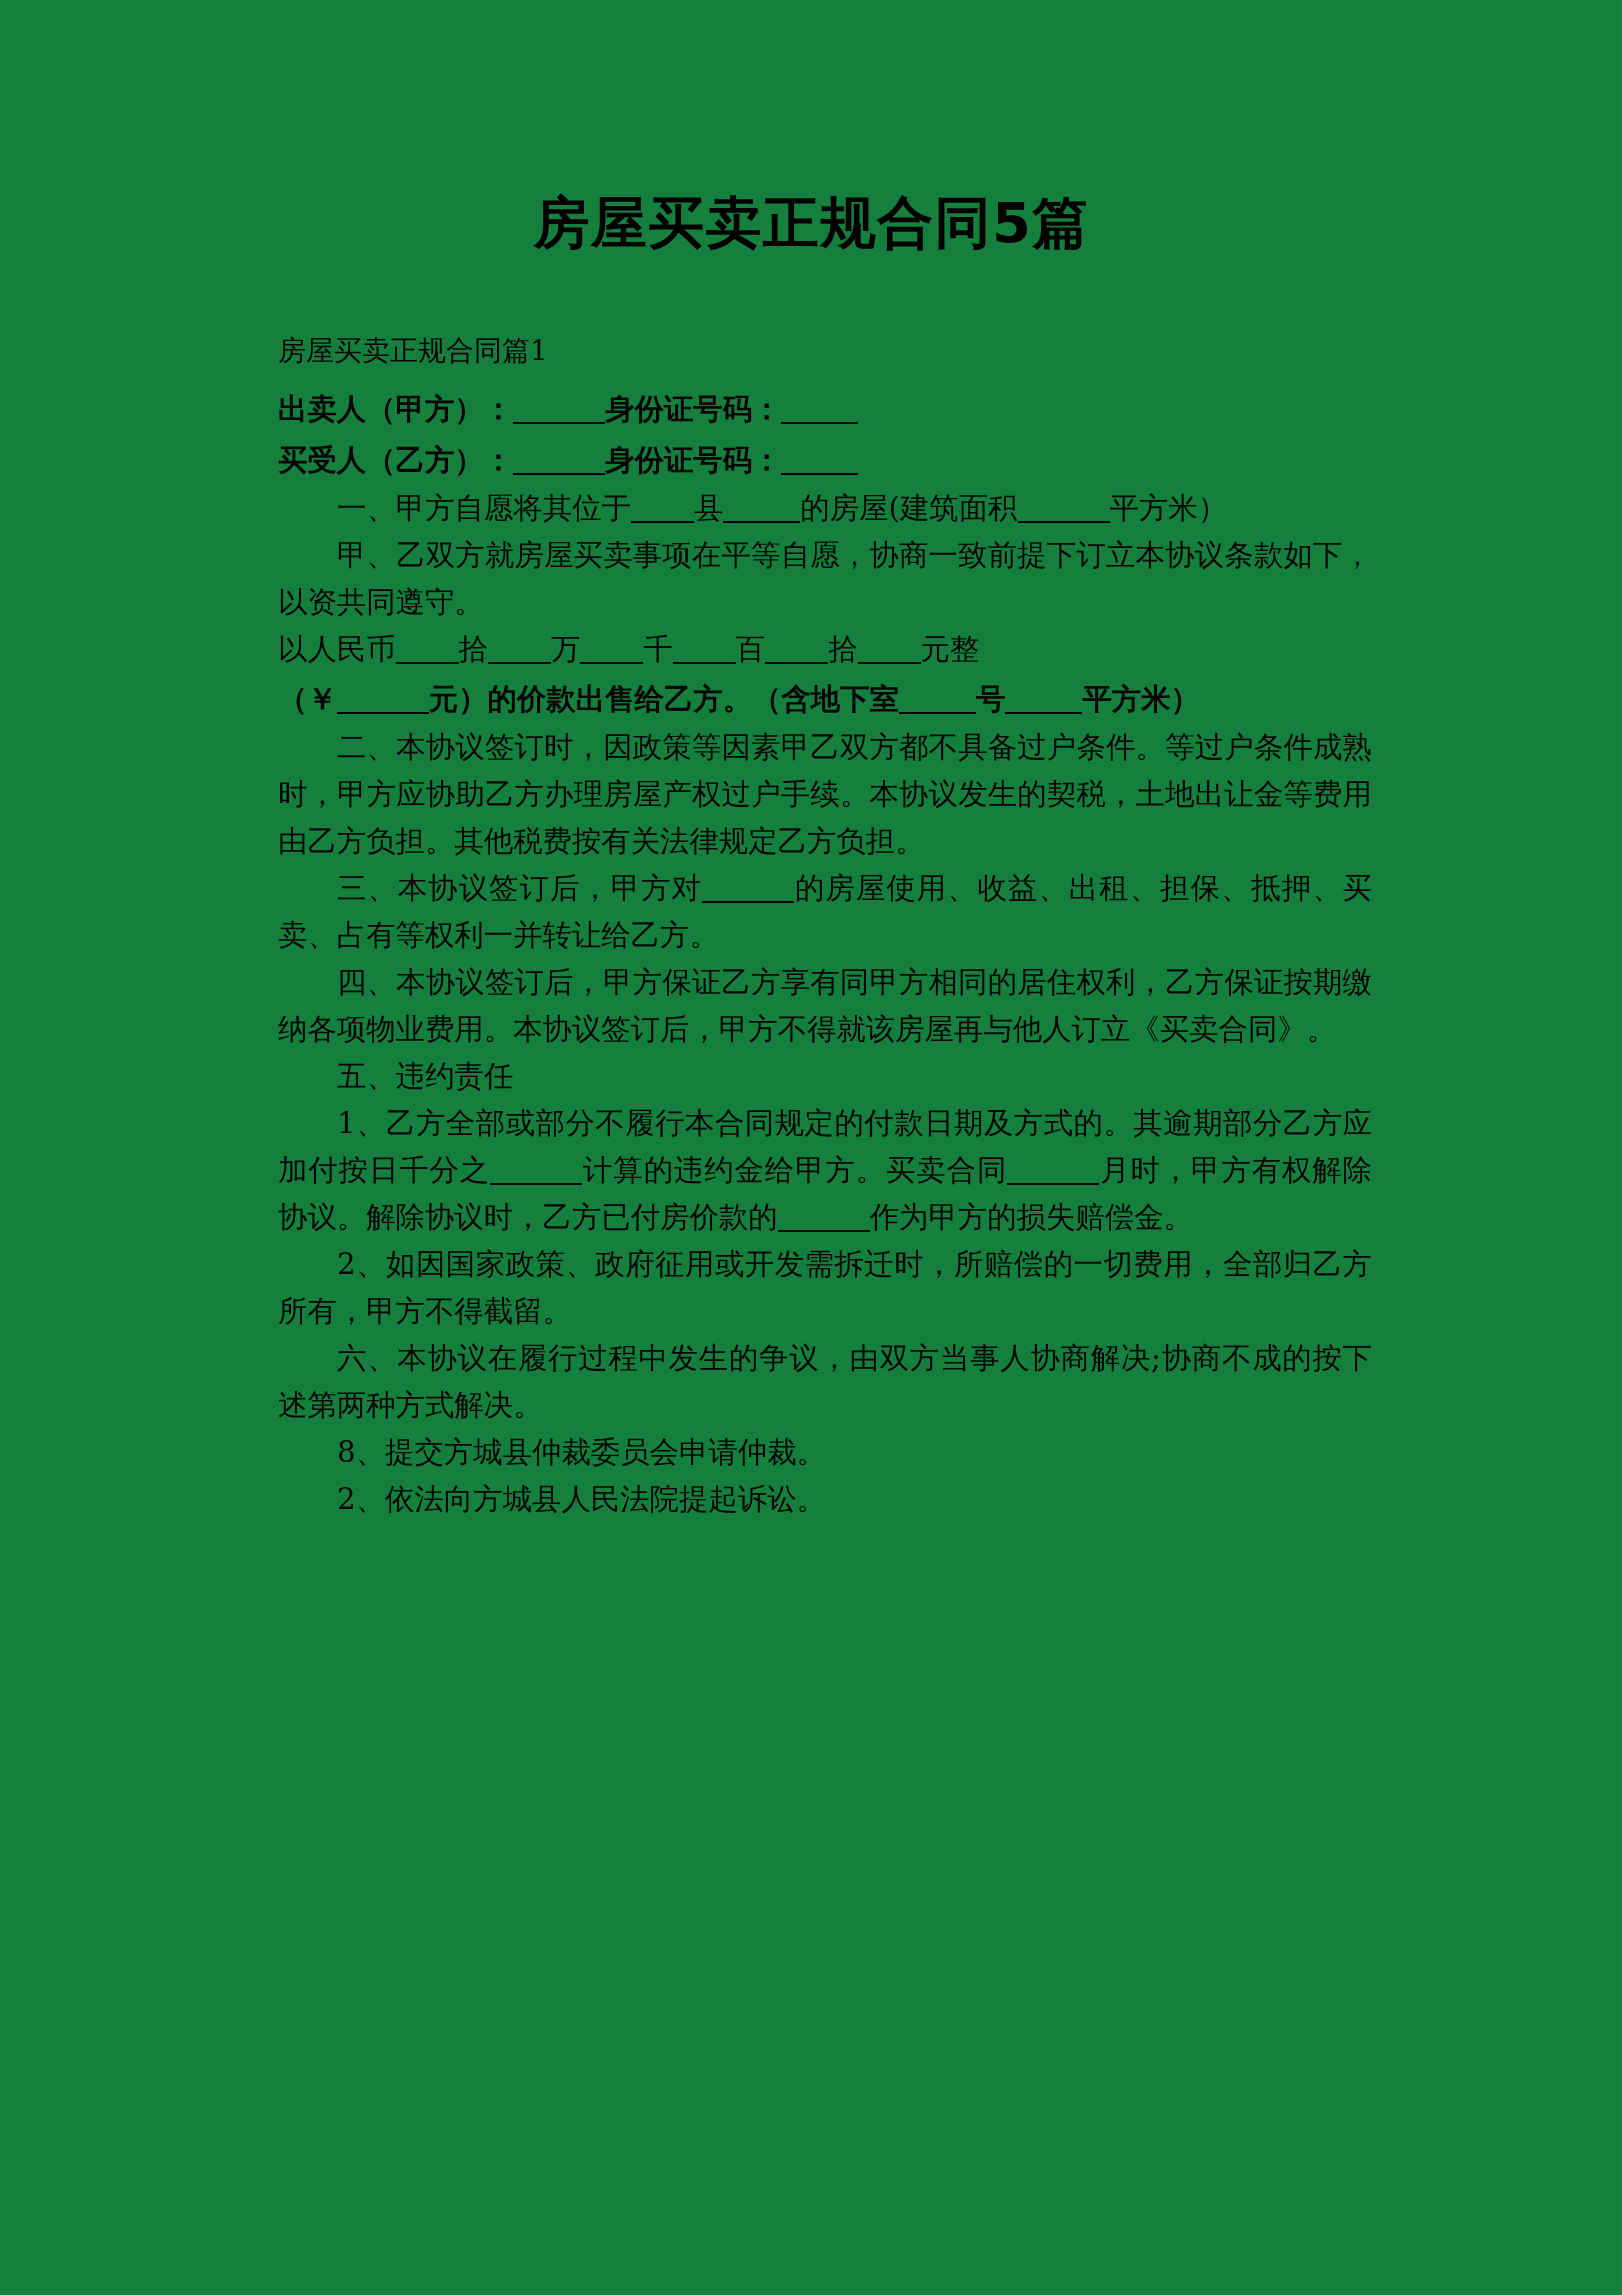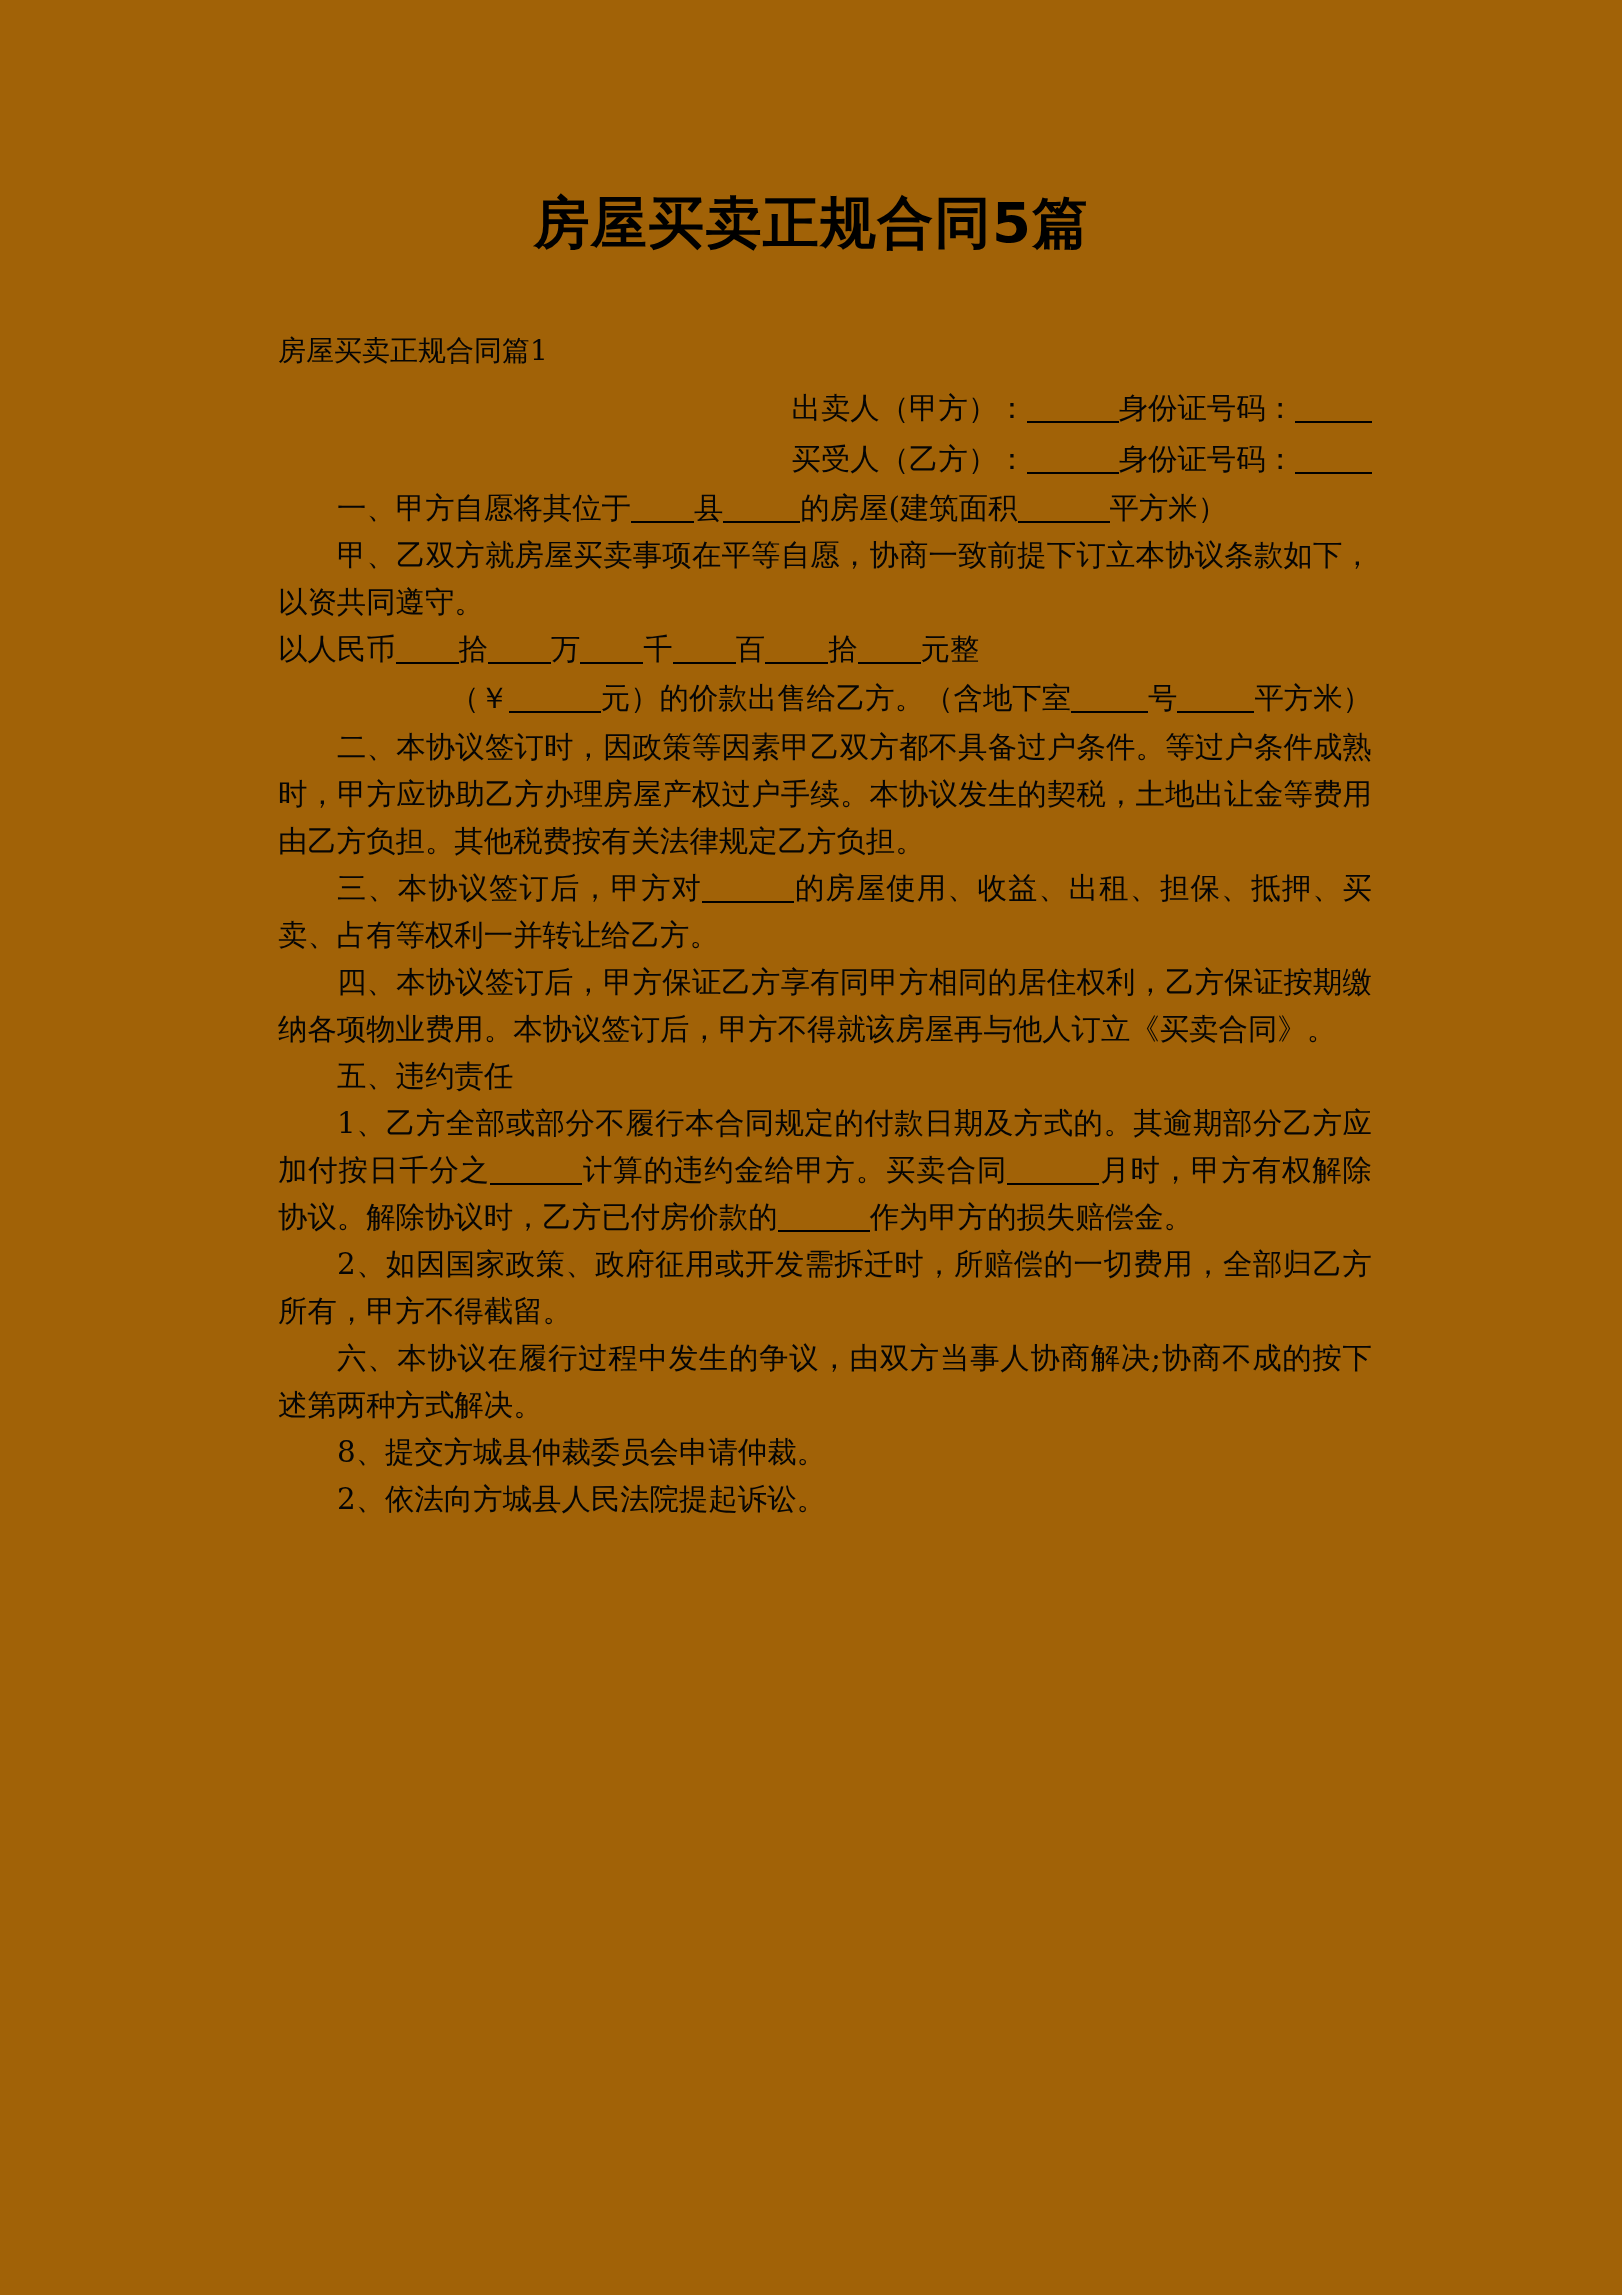--- a/index.html
+++ b/index.html
@@ -5,21 +5,21 @@
 <style>
   html, body {
     margin: 0;
     padding: 0;
     background: #ffffff;
   }
   .page {
     position: relative;
     width: 1623px;
     height: 2295px;
-    background: #a16207;
+    background: #15803d;
     box-sizing: border-box;
     overflow: hidden;
   }
 
   
   .doc-title {
     position: absolute;
     left: 0;
     top: 187px;
     width: 1623px;
@@ -63,23 +63,24 @@
     text-align: left;
   }
 
   
   .indent {
     text-indent: 59px;
   }
 
   
   .party-line {
-    text-align: right;
+    text-align: left;
     text-indent: 0;
     line-height: 51px;
+    font-weight: bold;
   }
 
   
   .amount-line {
     text-align: justify;
     text-justify: inter-character;
     text-indent: 0;
   }
 
   

